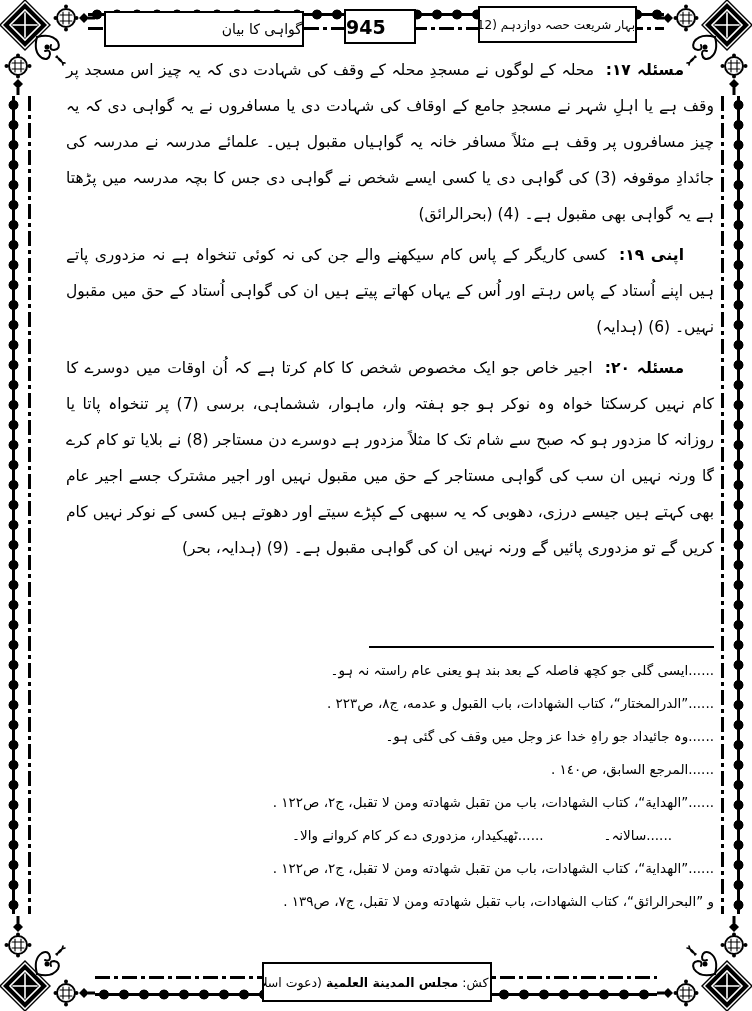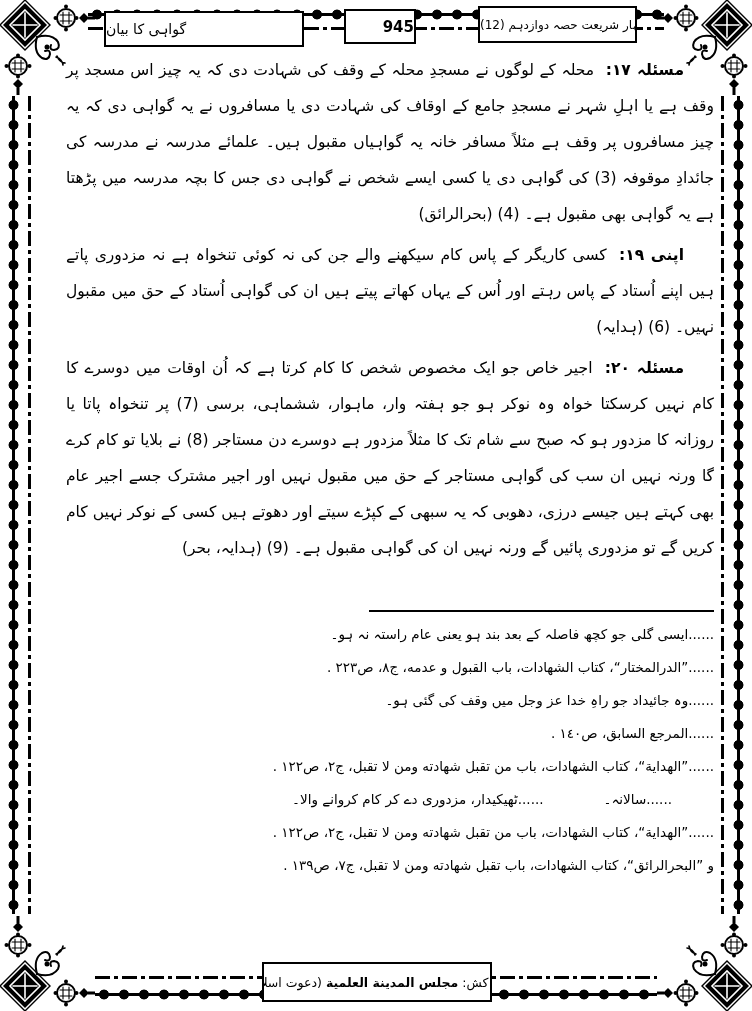--- a/index.html
+++ b/index.html
@@ -36,38 +36,38 @@
     background:repeating-linear-gradient(180deg,#000 0 15px,transparent 15px 19px,#000 19px 23px,transparent 23px 27px);
   }
   .corner{position:absolute; width:95px; height:95px; z-index:4;}
   #c-tl{left:0;top:0;}
   #c-tr{left:657px;top:0;transform:scaleX(-1);}
   #c-bl{left:0;top:916px;transform:scaleY(-1);}
   #c-br{left:657px;top:916px;transform:scale(-1,-1);}
   
   .hdr-box{
     position:absolute; background:#fff; border:2px solid #000; z-index:5;
-    display:flex; align-items:center; justify-content:flex-end;
+    display:flex; align-items:center; justify-content:flex-start;
     direction:rtl; white-space:nowrap; overflow:hidden;
   }
   #box-book{left:478px; top:6px; width:155px; height:33px; font-size:12px;}
-  #box-page{left:344px; top:9px; width:68px; height:31px; font-size:15px; font-weight:700; direction:ltr;}
+  #box-page{left:344px; top:9px; width:68px; height:31px; font-size:19px; font-weight:700; direction:ltr;}
   #box-chapter{left:104px; top:11px; width:196px; height:32px; font-size:14px;}
   
   .content{
     position:absolute; top:52px; right:38px; left:38px; height:592px;
     direction:rtl; text-align:justify; overflow:hidden;
     font-size:15.5px; line-height:36px;
   }
   .para{margin:0 0 5px 0;}
   .masala{text-indent:30px;margin-left:28px;}
   .masala-label{font-weight:700; padding-left:6px;}
   
   .footnotes{
-    position:absolute; top:610px; right:38px; left:38px;
+    position:absolute; top:646px; right:38px; left:38px;
     direction:rtl; font-size:13.5px;
   }
   .fn-sep{width:345px; height:2px; background:#000; margin:0 0 6px auto;}
   .fn-row{height:33px; line-height:33px; text-align:right; white-space:nowrap; overflow:hidden;}
   .fn-row.double{display:flex; gap:60px; padding-right:42px; justify-content:flex-start;}
   
   .footer-box{
     position:absolute; left:262px; top:962px; width:226px; height:36px;
     background:#fff; border:2px solid #000; z-index:5;
     display:flex; align-items:center; justify-content:center; gap:4px;

